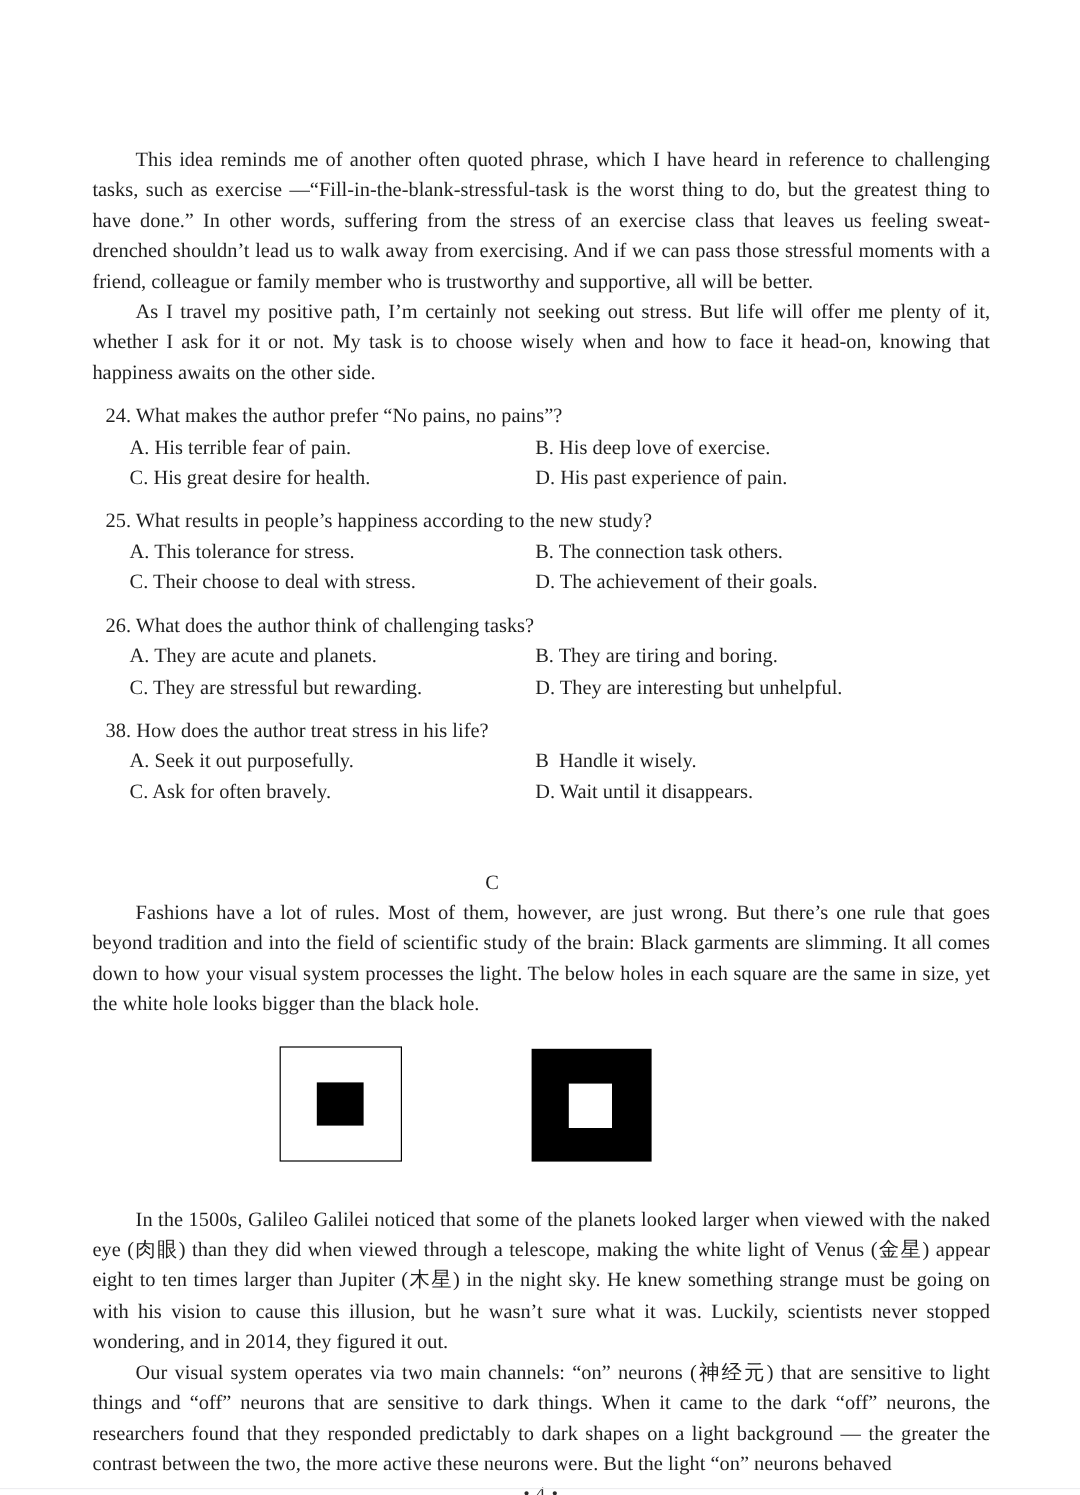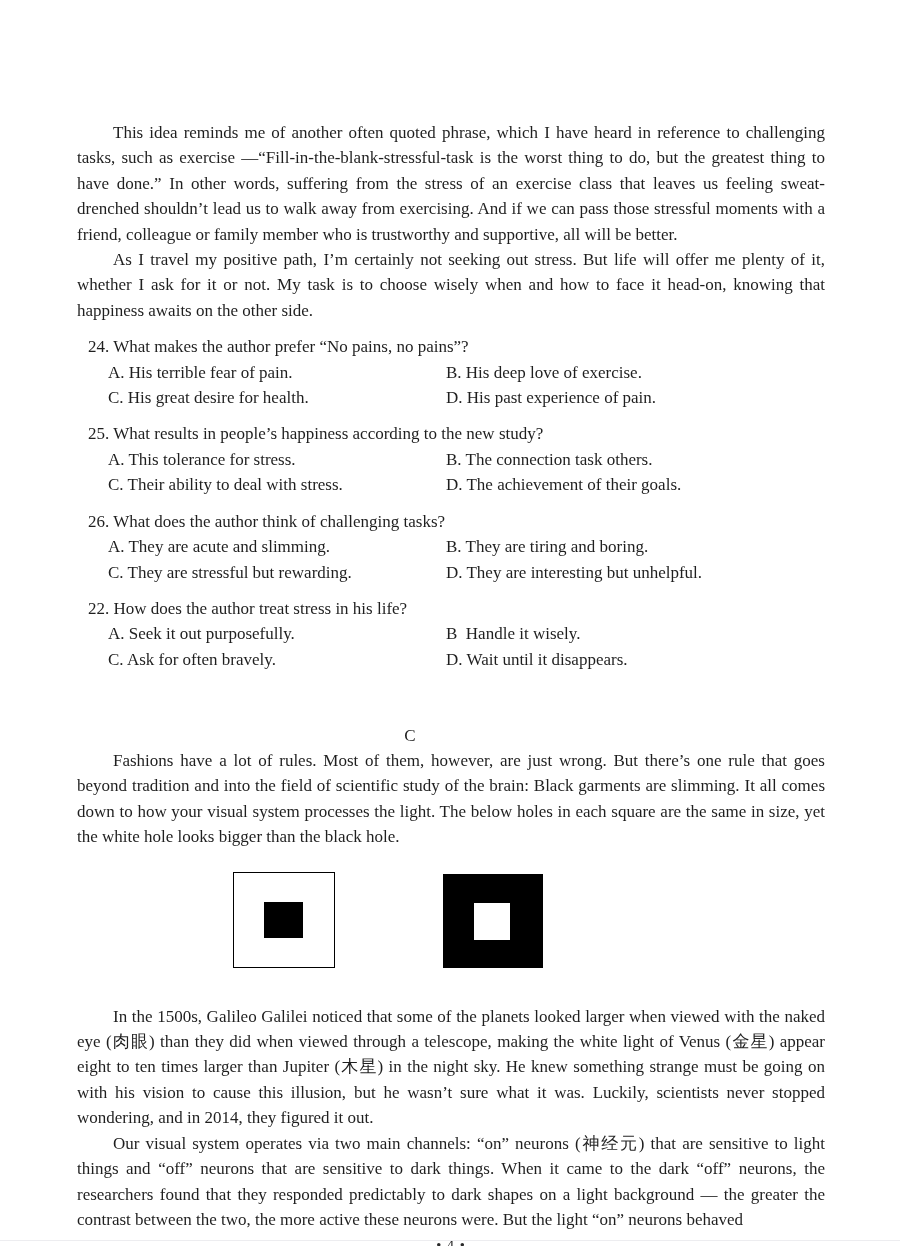--- a/index.html
+++ b/index.html
@@ -103,37 +103,37 @@
         <span class="opt">C. His great desire for health.</span>
         <span class="opt">D. His past experience of pain.</span>
       </div>
     </div>
 
     <div class="question">
       <div class="q-text">25. What results in people’s happiness according to the new study?</div>
       <div class="opts">
         <span class="opt">A. This tolerance for stress.</span>
         <span class="opt">B. The connection task others.</span>
-        <span class="opt">C. Their ability to deal with stress.</span>
+        <span class="opt">C. Their choose to deal with stress.</span>
         <span class="opt">D. The achievement of their goals.</span>
       </div>
     </div>
 
     <div class="question">
       <div class="q-text">26. What does the author think of challenging tasks?</div>
       <div class="opts">
-        <span class="opt">A. They are acute and slimming.</span>
+        <span class="opt">A. They are acute and planets.</span>
         <span class="opt">B. They are tiring and boring.</span>
         <span class="opt">C. They are stressful but rewarding.</span>
         <span class="opt">D. They are interesting but unhelpful.</span>
       </div>
     </div>
 
     <div class="question">
-      <div class="q-text">22. How does the author treat stress in his life?</div>
+      <div class="q-text">38. How does the author treat stress in his life?</div>
       <div class="opts">
         <span class="opt">A. Seek it out purposefully.</span>
         <span class="opt">B  Handle it wisely.</span>
         <span class="opt">C. Ask for often bravely.</span>
         <span class="opt">D. Wait until it disappears.</span>
       </div>
     </div>
 
     <div class="section-label">C</div>
 

